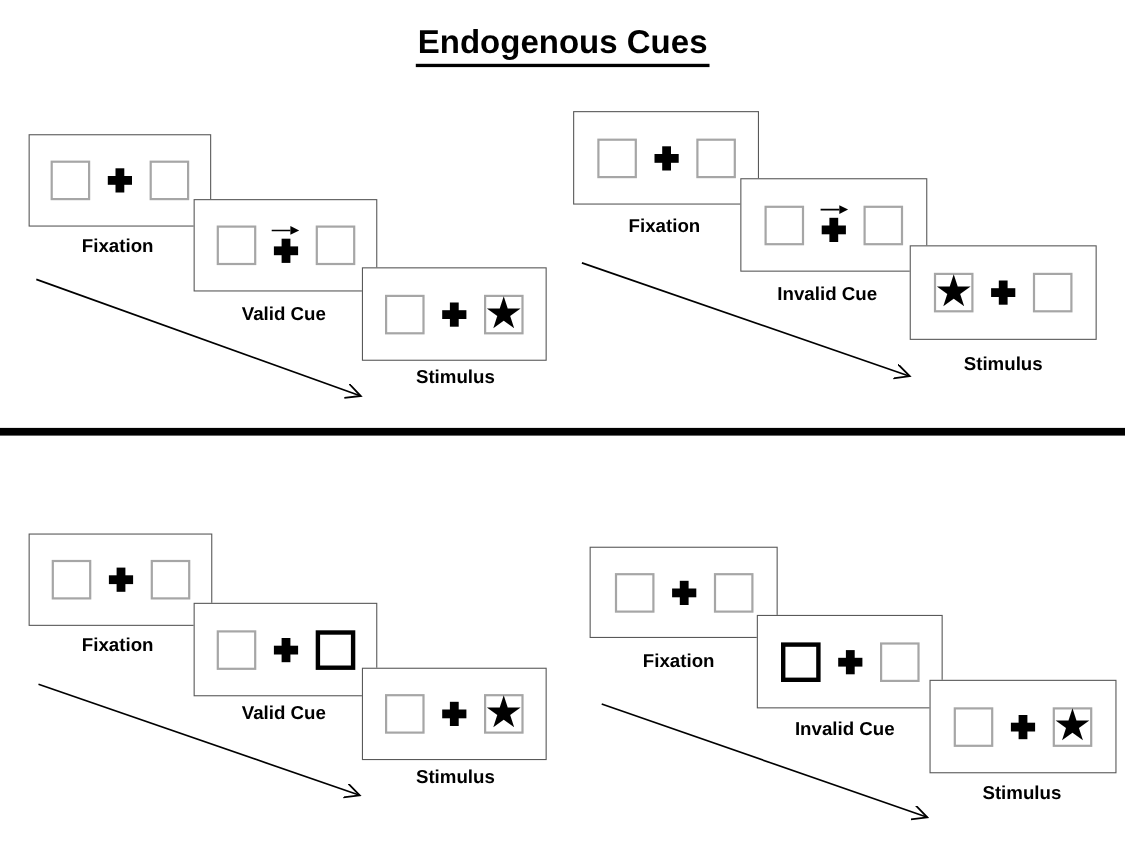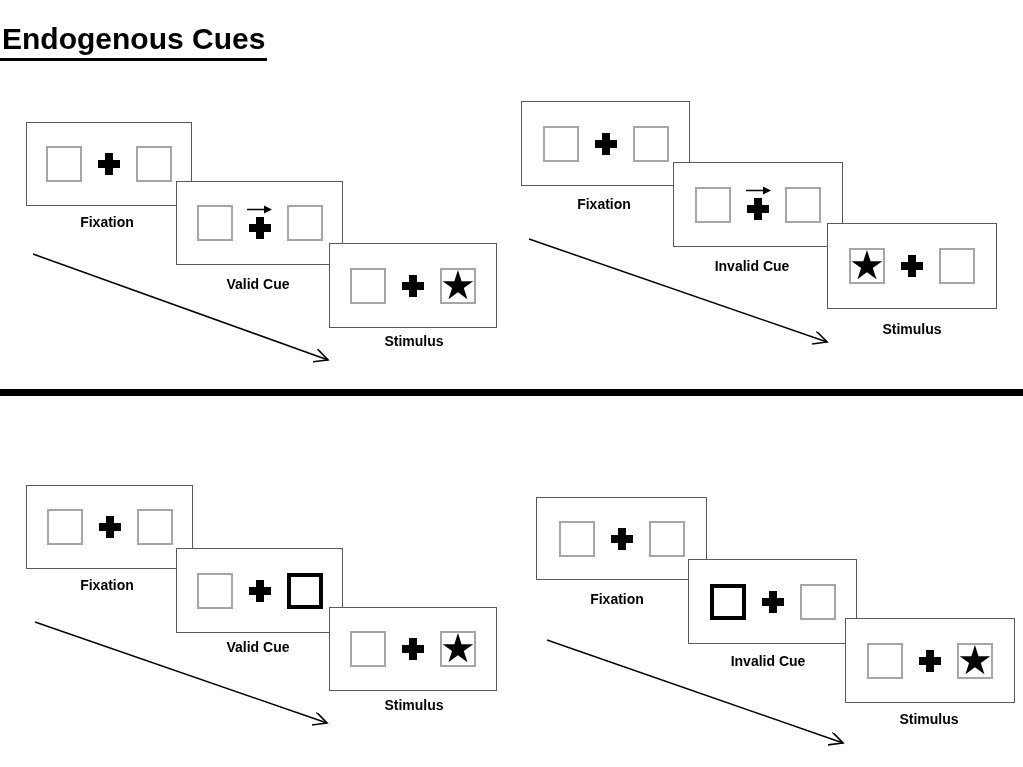--- a/index.html
+++ b/index.html
@@ -9,20 +9,21 @@
     height: 767px;
     background: #ffffff;
     overflow: hidden;
     font-family: "Liberation Sans", sans-serif;
     color: #000;
   }
   .title {
     position: absolute;
     left: 0;
     width: 100%;
+    text-align: center;
     font-size: 30px;
     font-weight: bold;
     letter-spacing: 0px;
   }
   .title .u {
     display: inline-block;
     border-bottom: 3px solid #000;
     padding: 0 2px 2px 2px;
   }
   .divider {
@@ -72,21 +73,21 @@
   }
   .mid.with-arrow { transform: translateY(-2px); }
   .cue-arrow { margin-bottom: 3px; display: block; }
   .plus { position: relative; width: 22px; height: 22px; flex: none; }
   .plus .pb-h { position: absolute; left: 0; top: 7px; width: 22px; height: 8px; background: #000; }
   .plus .pb-v { position: absolute; top: 0; left: 7px; width: 8px; height: 22px; background: #000; }
   .plabel {
     position: absolute;
     width: 150px;
     text-align: center;
-    font-size: 14px;
+    font-size: 17px;
     font-weight: bold;
     white-space: nowrap;
   }
   .tl-arrow { position: absolute; overflow: visible; }
 </style>
 </head>
 <body>
 
 <div id="canvas">
 

